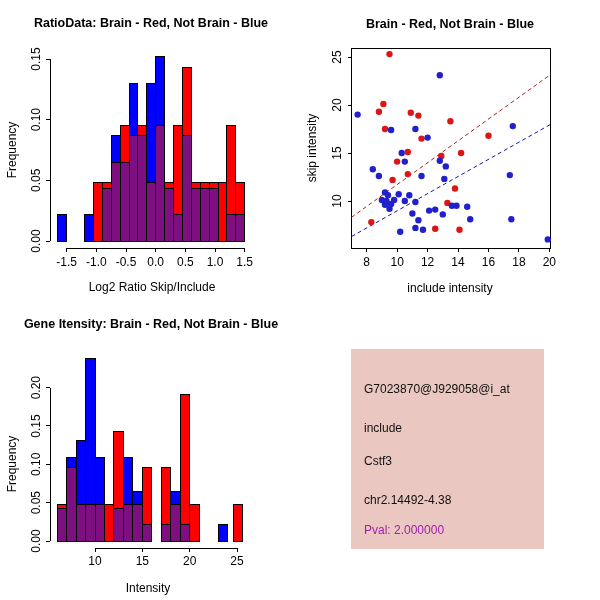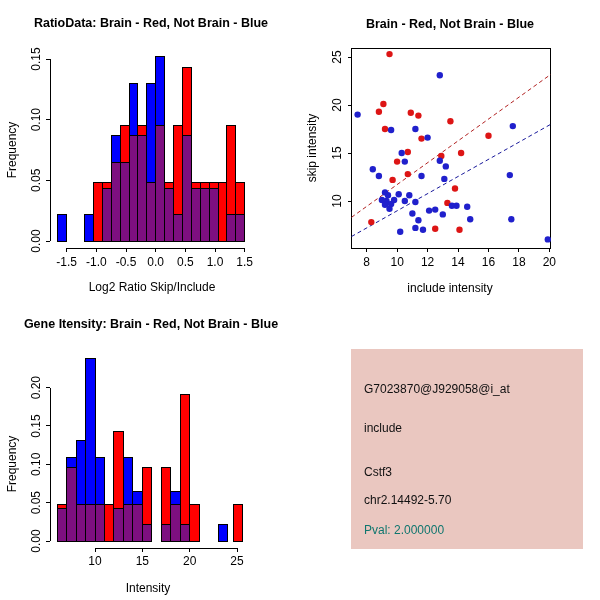--- a/index.html
+++ b/index.html
@@ -1,19 +1,19 @@
 <!DOCTYPE html>
 <html><head>
 <meta charset="utf-8">
 <style>
   html,body{margin:0;padding:0;background:#ffffff;}
   #stage{position:relative;width:600px;height:600px;background:#ffffff;overflow:hidden;
          font-family:"Liberation Sans", sans-serif;}
   #plot-svg{position:absolute;left:0;top:0;}
-  #info-box{position:absolute;left:351px;top:349px;width:232px;height:200px;}
+  #info-box{position:absolute;left:351px;top:349px;width:193px;height:200px;}
   .info-line{position:absolute;left:13px;font-size:12px;color:#111111;white-space:nowrap;
              font-family:"Liberation Sans", sans-serif;}
 </style>
 </head>
 <body>
 
 <div id="stage">
   <svg id="plot-svg" width="600" height="600" viewBox="0 0 600 600">
       <g>
         <g shape-rendering="crispEdges">
@@ -235,17 +235,17 @@
         <text x="40" y="425.995" font-size="12" font-family="&quot;Liberation Sans&quot;, sans-serif" fill="#000000" text-anchor="middle" font-weight="normal" transform="rotate(-90 40 425.995)">0.15</text>
         <text x="40" y="387.65999999999997" font-size="12" font-family="&quot;Liberation Sans&quot;, sans-serif" fill="#000000" text-anchor="middle" font-weight="normal" transform="rotate(-90 40 387.65999999999997)">0.20</text>
         <text x="151" y="328" font-size="12.5" font-family="&quot;Liberation Sans&quot;, sans-serif" fill="#000000" text-anchor="middle" font-weight="bold">Gene Itensity: Brain - Red, Not Brain - Blue</text>
         <text x="148" y="592" font-size="12" font-family="&quot;Liberation Sans&quot;, sans-serif" fill="#000000" text-anchor="middle" font-weight="normal">Intensity</text>
         <text x="16" y="464" font-size="12" font-family="&quot;Liberation Sans&quot;, sans-serif" fill="#000000" text-anchor="middle" font-weight="normal" transform="rotate(-90 16 464)">Frequency</text>
       </g>
     </svg>
   <div id="info-box" style="background: rgb(234, 199, 192);">
     <span class="info-line" style="top:33px">G7023870@J929058@i_at</span>
     <span class="info-line" style="top:72px">include</span>
-    <span class="info-line" style="top:116px">Cstf3</span>
-    <span class="info-line" style="top:144px">chr2.14492-5.70</span>
-    <span class="info-line" id="pval-line" style="top: 174px; color: #0f766e;">Pval: 2.000000</span>
+    <span class="info-line" style="top:105px">Cstf3</span>
+    <span class="info-line" style="top:144px">chr2.14492-4.38</span>
+    <span class="info-line" id="pval-line" style="top: 174px; color: #a21caf;">Pval: 2.000000</span>
   </div>
 </div>
 
 </body></html>

